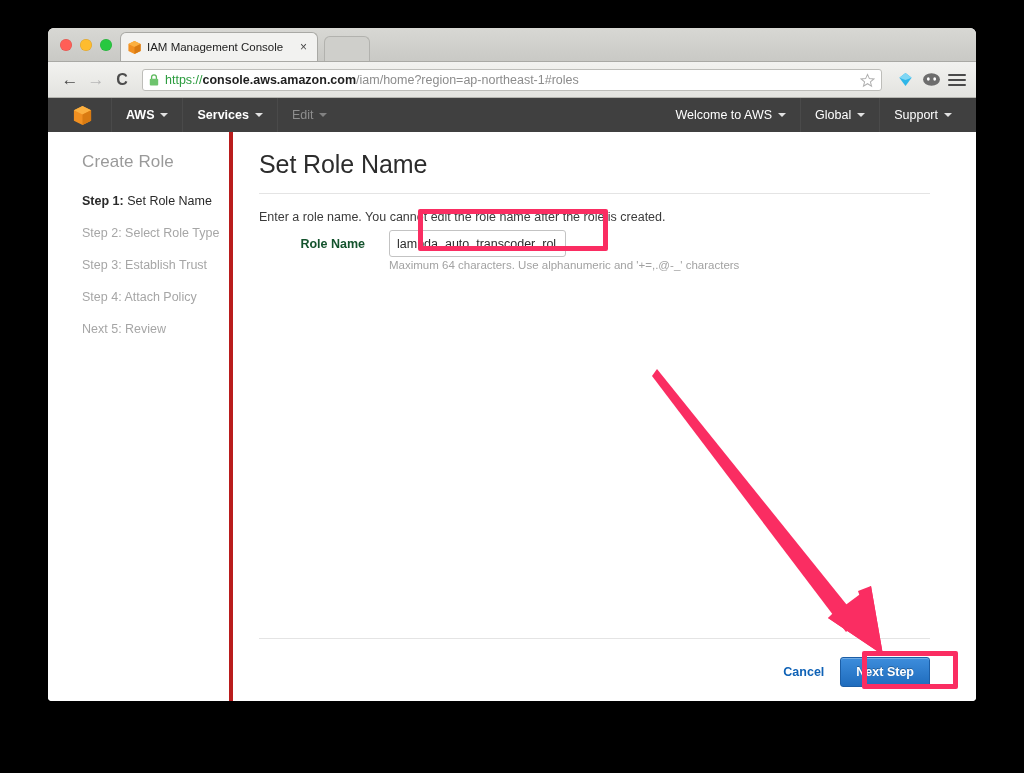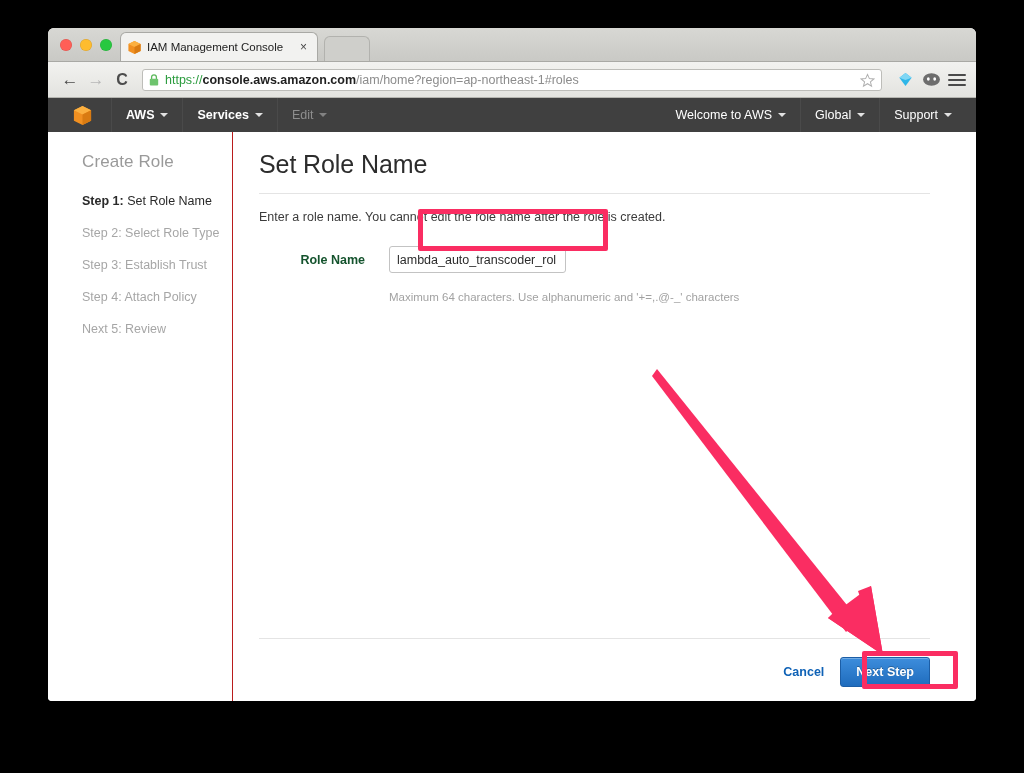--- a/index.html
+++ b/index.html
@@ -215,21 +215,21 @@
     height: 569px;
     background: #ffffff;
     display: flex;
   }
 
   
   #wizard-sidebar {
     width: 185px;
     padding: 20px 0 0 34px;
     box-sizing: border-box;
-    border-right: 1px solid #b91c1c;
+    border-right: 4px solid #b91c1c;
     flex: 0 0 auto;
   }
   #wizard-title {
     font-size: 17px;
     color: #9a9a9a;
     font-weight: normal;
     margin-bottom: 22px;
     letter-spacing: 0.1px;
   }
   .step {
@@ -257,21 +257,21 @@
     letter-spacing: -0.1px;
   }
   #heading-rule {
     height: 1px;
     background: #e4e4e4;
     margin-bottom: 16px;
   }
   #intro-text {
     font-size: 12.5px;
     color: #3b3b3b;
-    margin-bottom: 22px;
+    margin-bottom: 6px;
   }
 
   .form-row {
     display: flex;
     align-items: flex-start;
   }
   #role-name-label {
     width: 106px;
     text-align: right;
     font-size: 12.5px;
@@ -291,21 +291,21 @@
     padding: 0 7px;
     font-size: 12.5px;
     font-family: "Liberation Sans", sans-serif;
     color: #2b2b2b;
     background: #ffffff;
     outline: none;
   }
   #role-name-hint {
     font-size: 11.5px;
     color: #a2a2a2;
-    margin-top: 18px;
+    margin-top: 2px;
     white-space: nowrap;
   }
 
   
   #footer-rule {
     position: absolute;
     left: 26px;
     right: 46px;
     bottom: 62px;
     height: 1px;

